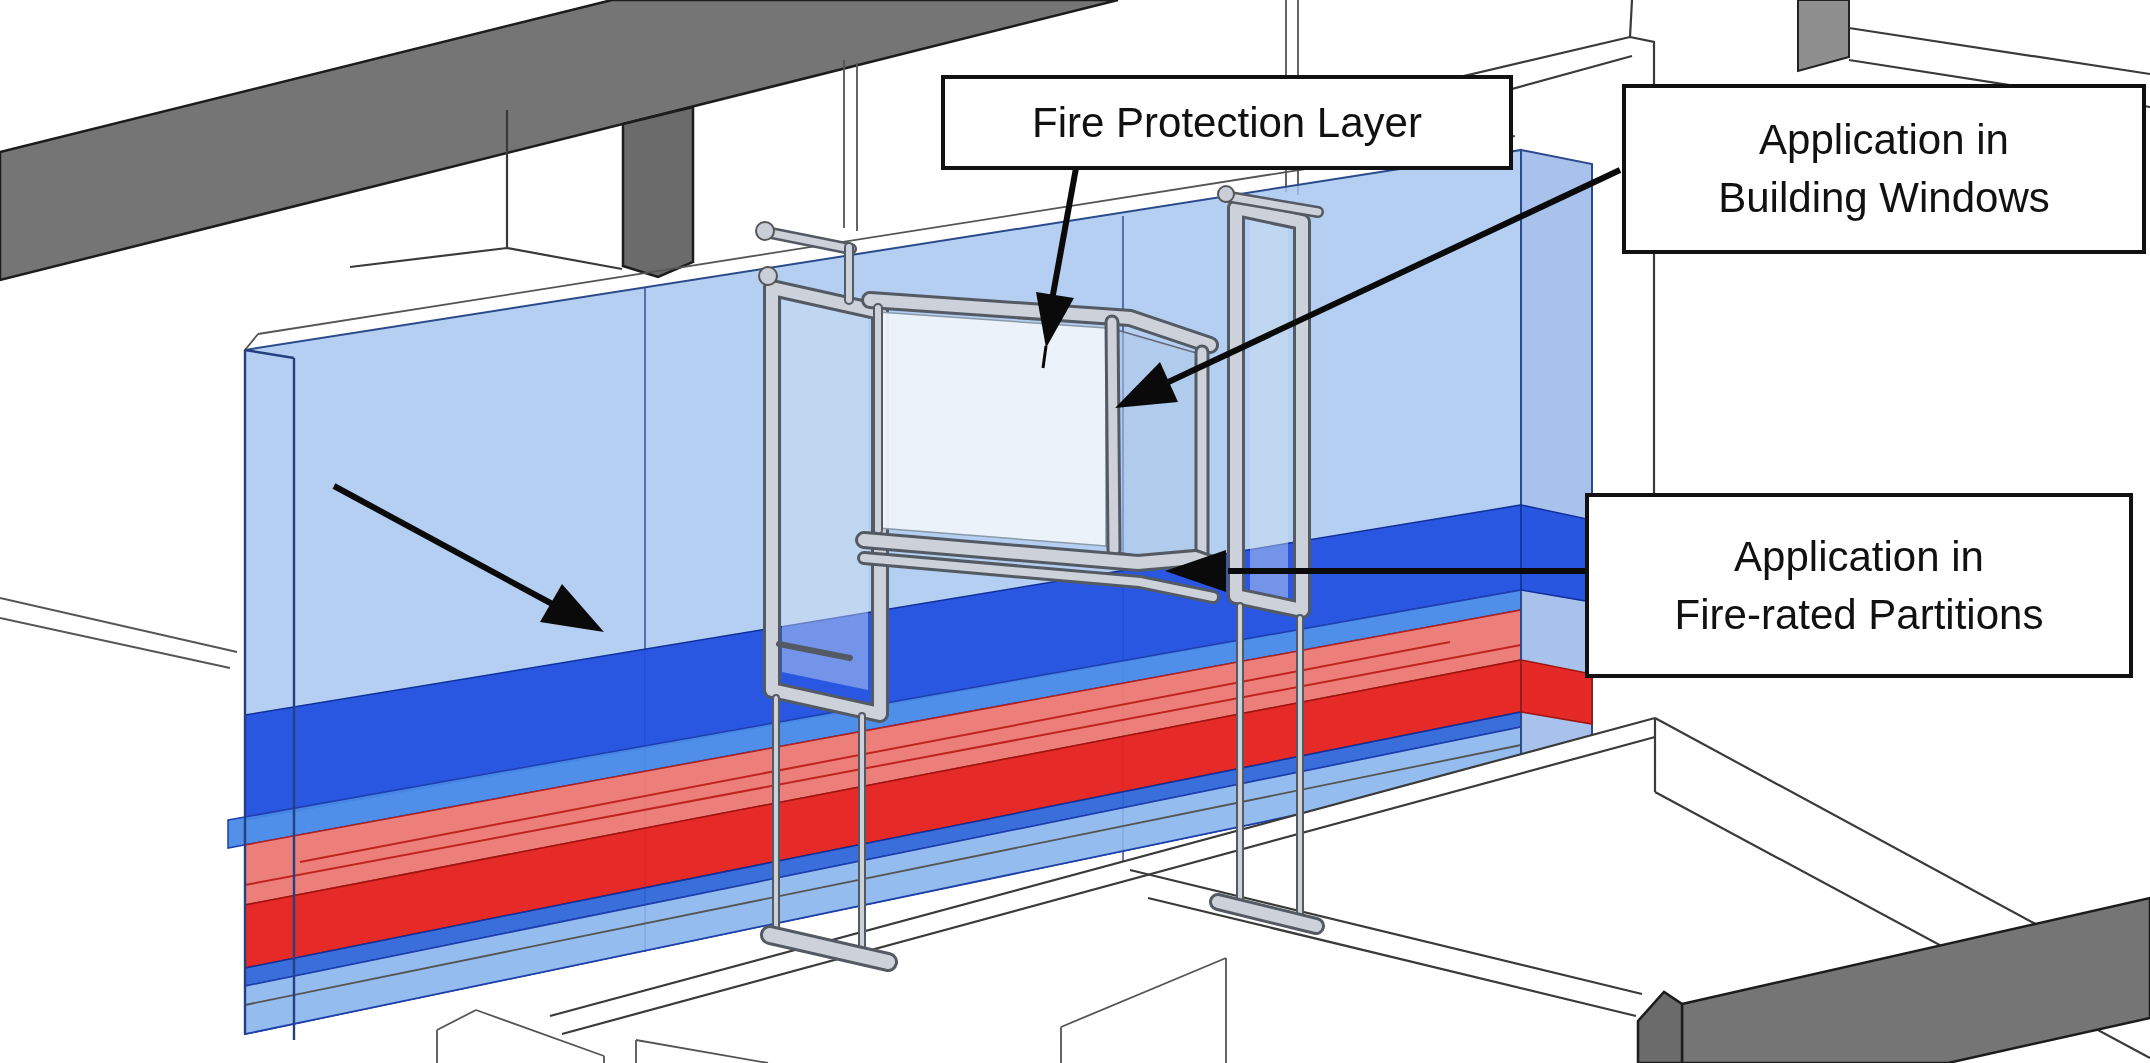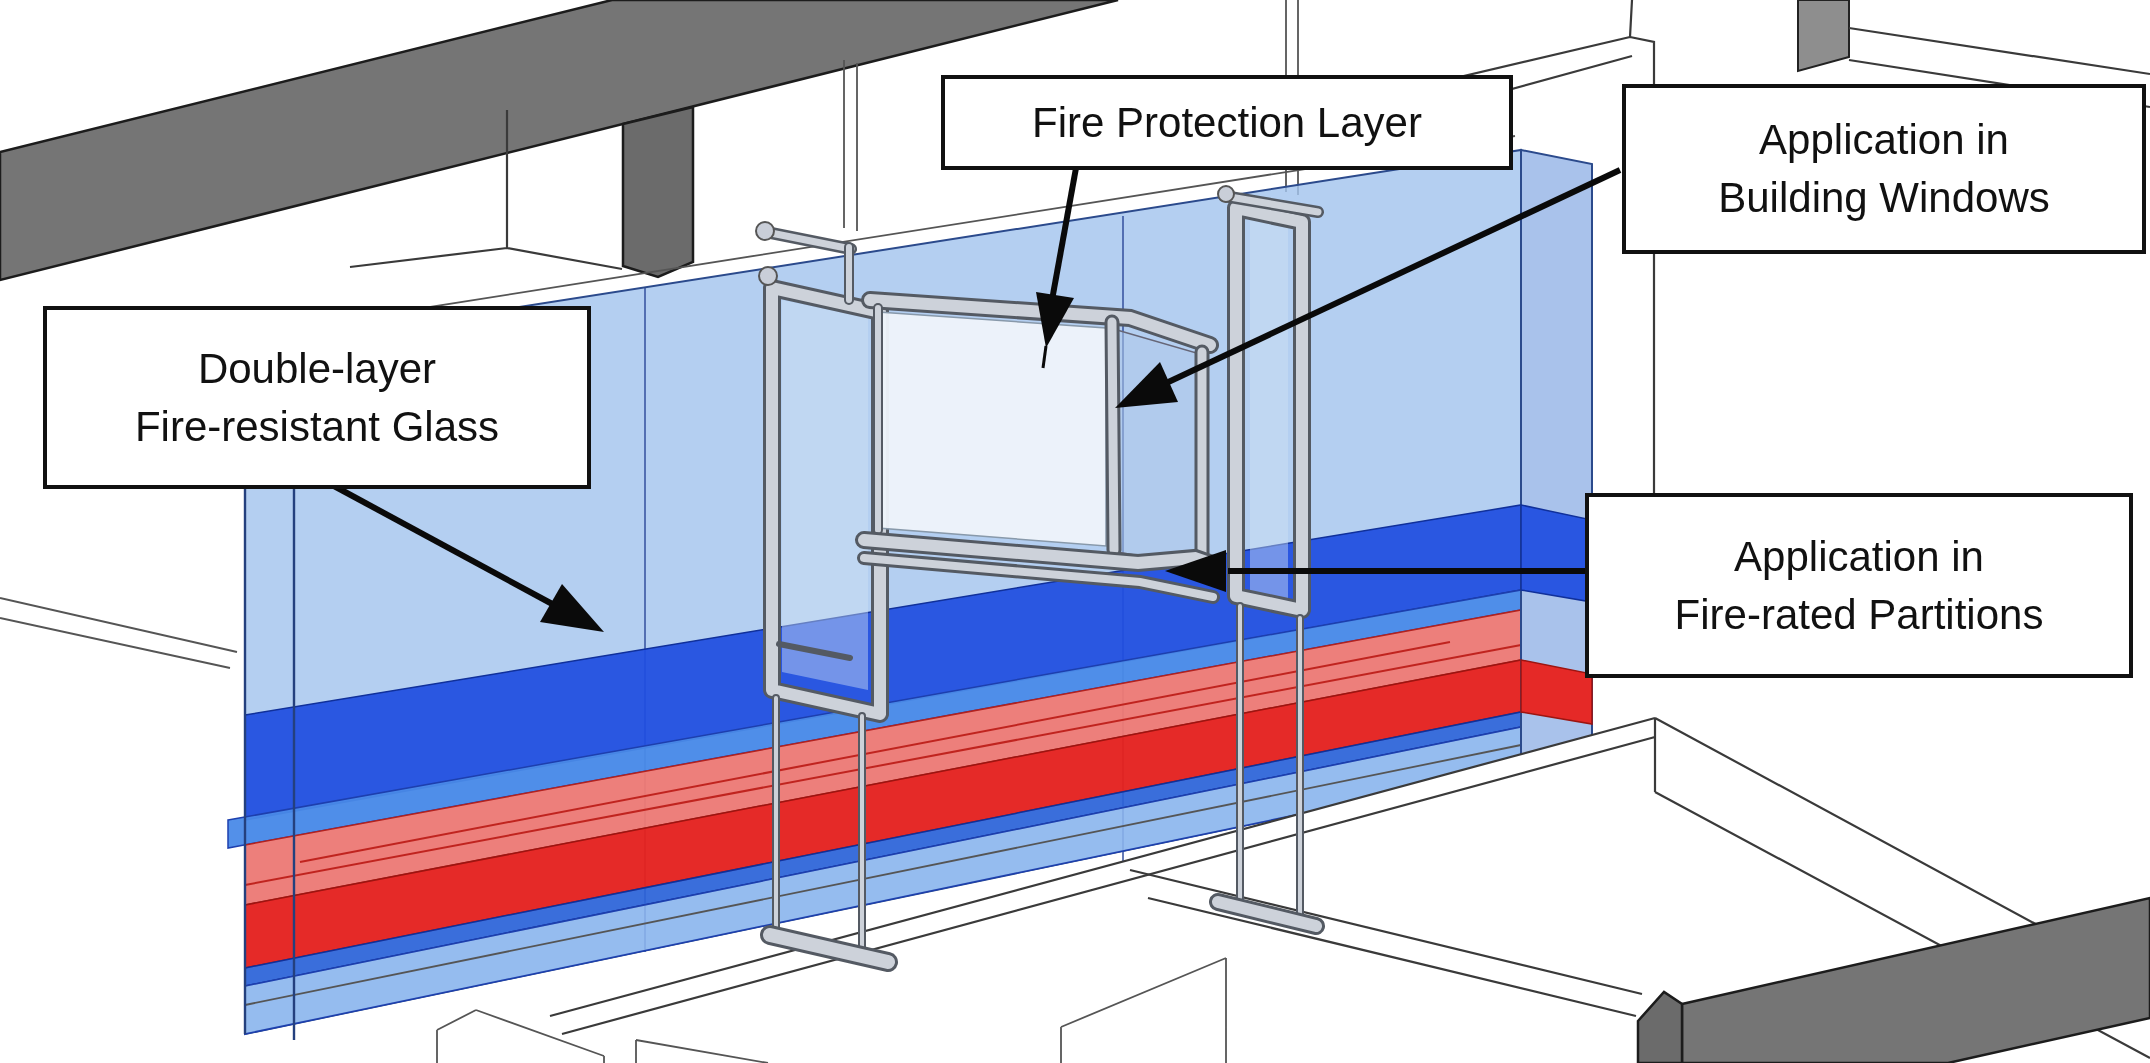--- a/index.html
+++ b/index.html
@@ -169,19 +169,17 @@
     <path class="arrow" d="M1585,571 L1228,571"></path>
     <polygon class="arrowhead" points="1165,571 1226,550 1226,592"></polygon>
   </g>
 </svg>
 
 <div class="callout" style="left:941px;top:75px;width:572px;height:95px;">Fire Protection Layer</div>
 
 <div class="callout" style="left:1622px;top:84px;width:524px;height:170px;">Application in
 Building Windows</div>
 
-<div class="callout" style="left:43px;top:306px;width:548px;height:183px;">Double-layer
-Fire-resistant Glass</div>
 
 <div class="callout" style="left:1585px;top:493px;width:548px;height:185px;">Application in
 Fire-rated Partitions</div>
 
 </div>
 
 </body></html>

